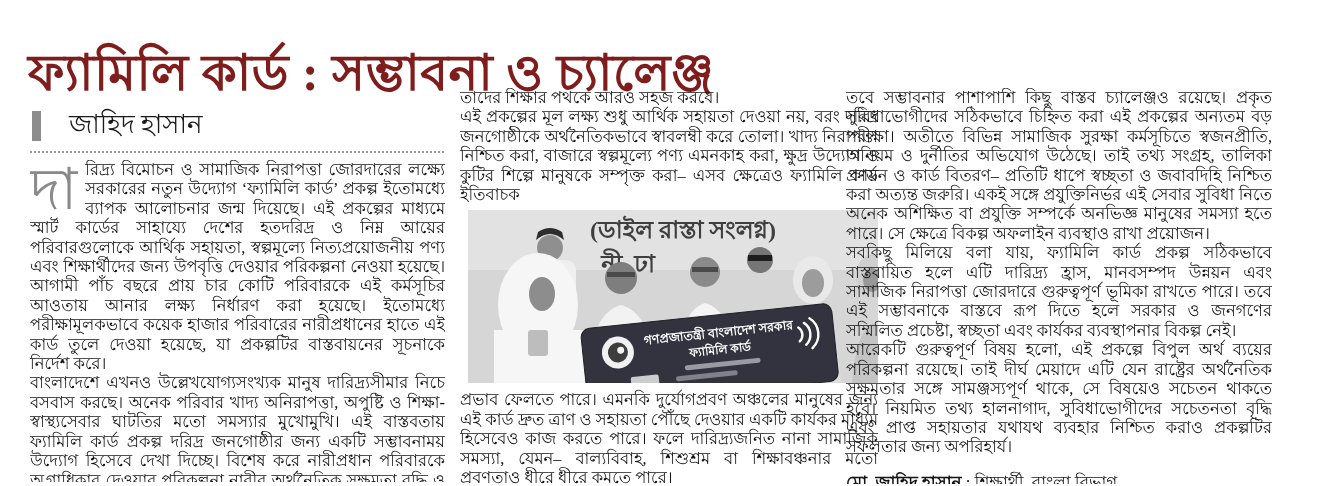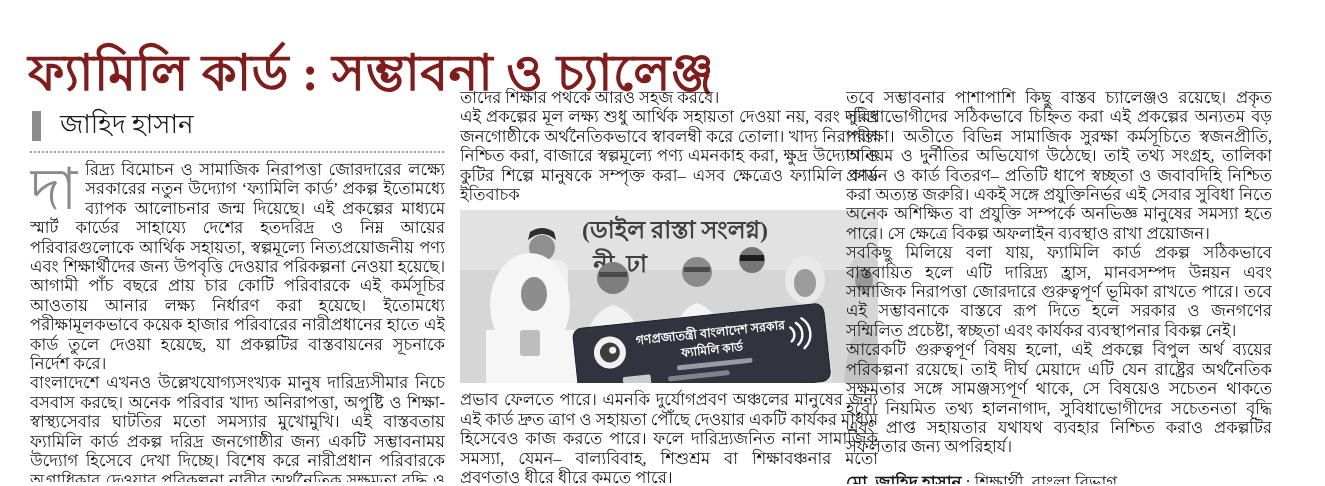--- a/index.html
+++ b/index.html
@@ -5,37 +5,37 @@
   html,body{margin:0;padding:0;background:#ffffff;}
   .page{
     position:relative;width:1325px;height:486px;background:#fff;overflow:hidden;
     font-family:"Liberation Serif","DejaVu Sans",sans-serif;color:#111;
   }
   .headline{
     position:absolute;left:28px;top:2px;width:860px;
     font-size:50px;font-weight:700;color:#7f1d1d;line-height:74px;white-space:nowrap;
     letter-spacing:0.5px;
   }
-  .byline-row{position:absolute;left:32px;top:104px;display:flex;align-items:center;gap:19px;justify-content:space-between;}
+  .byline-row{position:absolute;left:32px;top:104px;display:flex;align-items:center;gap:28px;justify-content:space-between;}
   .byline-bar{width:9px;height:30px;background:#8c8c8c;flex:0 0 auto;}
   .byline-text{font-size:26px;font-weight:500;color:#1a1a1a;white-space:nowrap;}
   .dotted-rule{position:absolute;left:30px;top:151px;width:414px;border-top:2px dotted #9a9a9a;height:0;}
   .col{
     position:absolute;font-size:16.4px;line-height:19.4px;text-align:justify;
     color:#141414;overflow:hidden;
   }
   .col p{margin:0;}
   .col1{left:30px;top:160px;width:415px;height:322px;}
   .col2{left:460px;top:88px;width:418px;height:396px;}
   .col3{left:846px;top:88px;width:426px;height:396px;}
   .dropcap{
     float:left;color:#8a8a8a;font-size:58px;line-height:56px;
     padding:2px 8px 0 0;font-weight:400;
   }
-  .photo-wrap{margin:6px 0 7px 0;width:418px;height:173px;}
+  .photo-wrap{margin:6px 0 7px 8px;width:418px;height:173px;}
   .photo-wrap svg{display:block;}
   .footer-block{margin-top:15px;font-size:16.8px;line-height:22px;text-align:left;}
   .footer-name{font-weight:700;}
 </style>
 </head>
 <body>
 
 <div class="page">
 
   <h1 class="headline">ফ্যামিলি কার্ড : সম্ভাবনা ও চ্যালেঞ্জ</h1>

